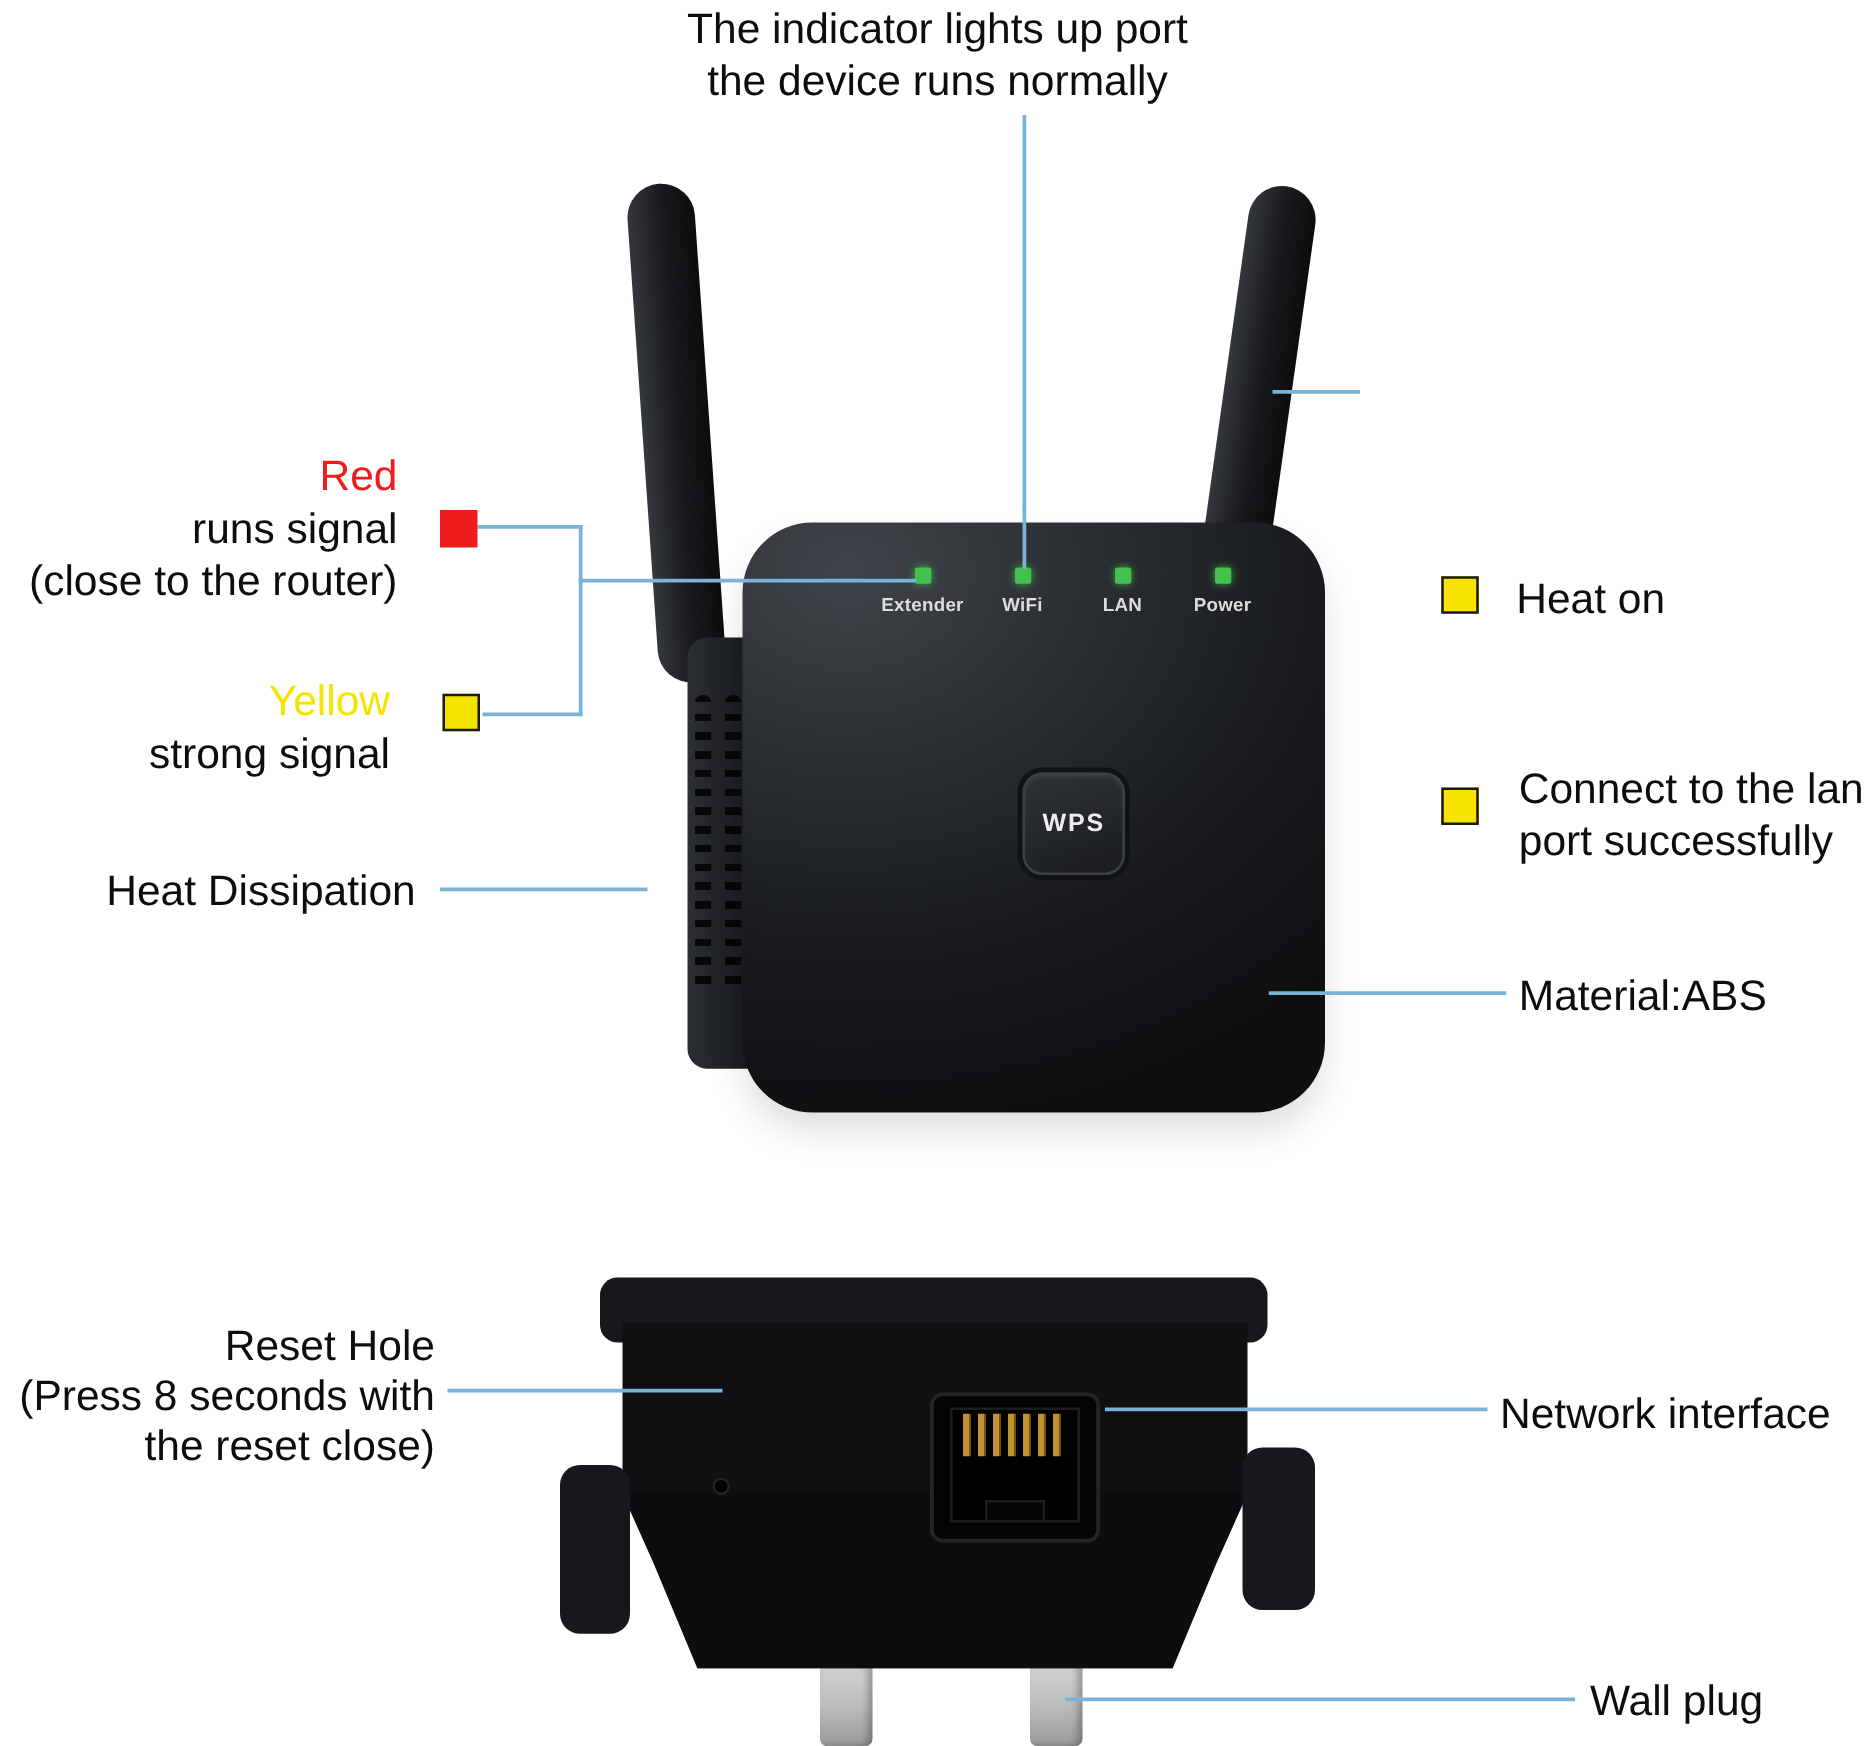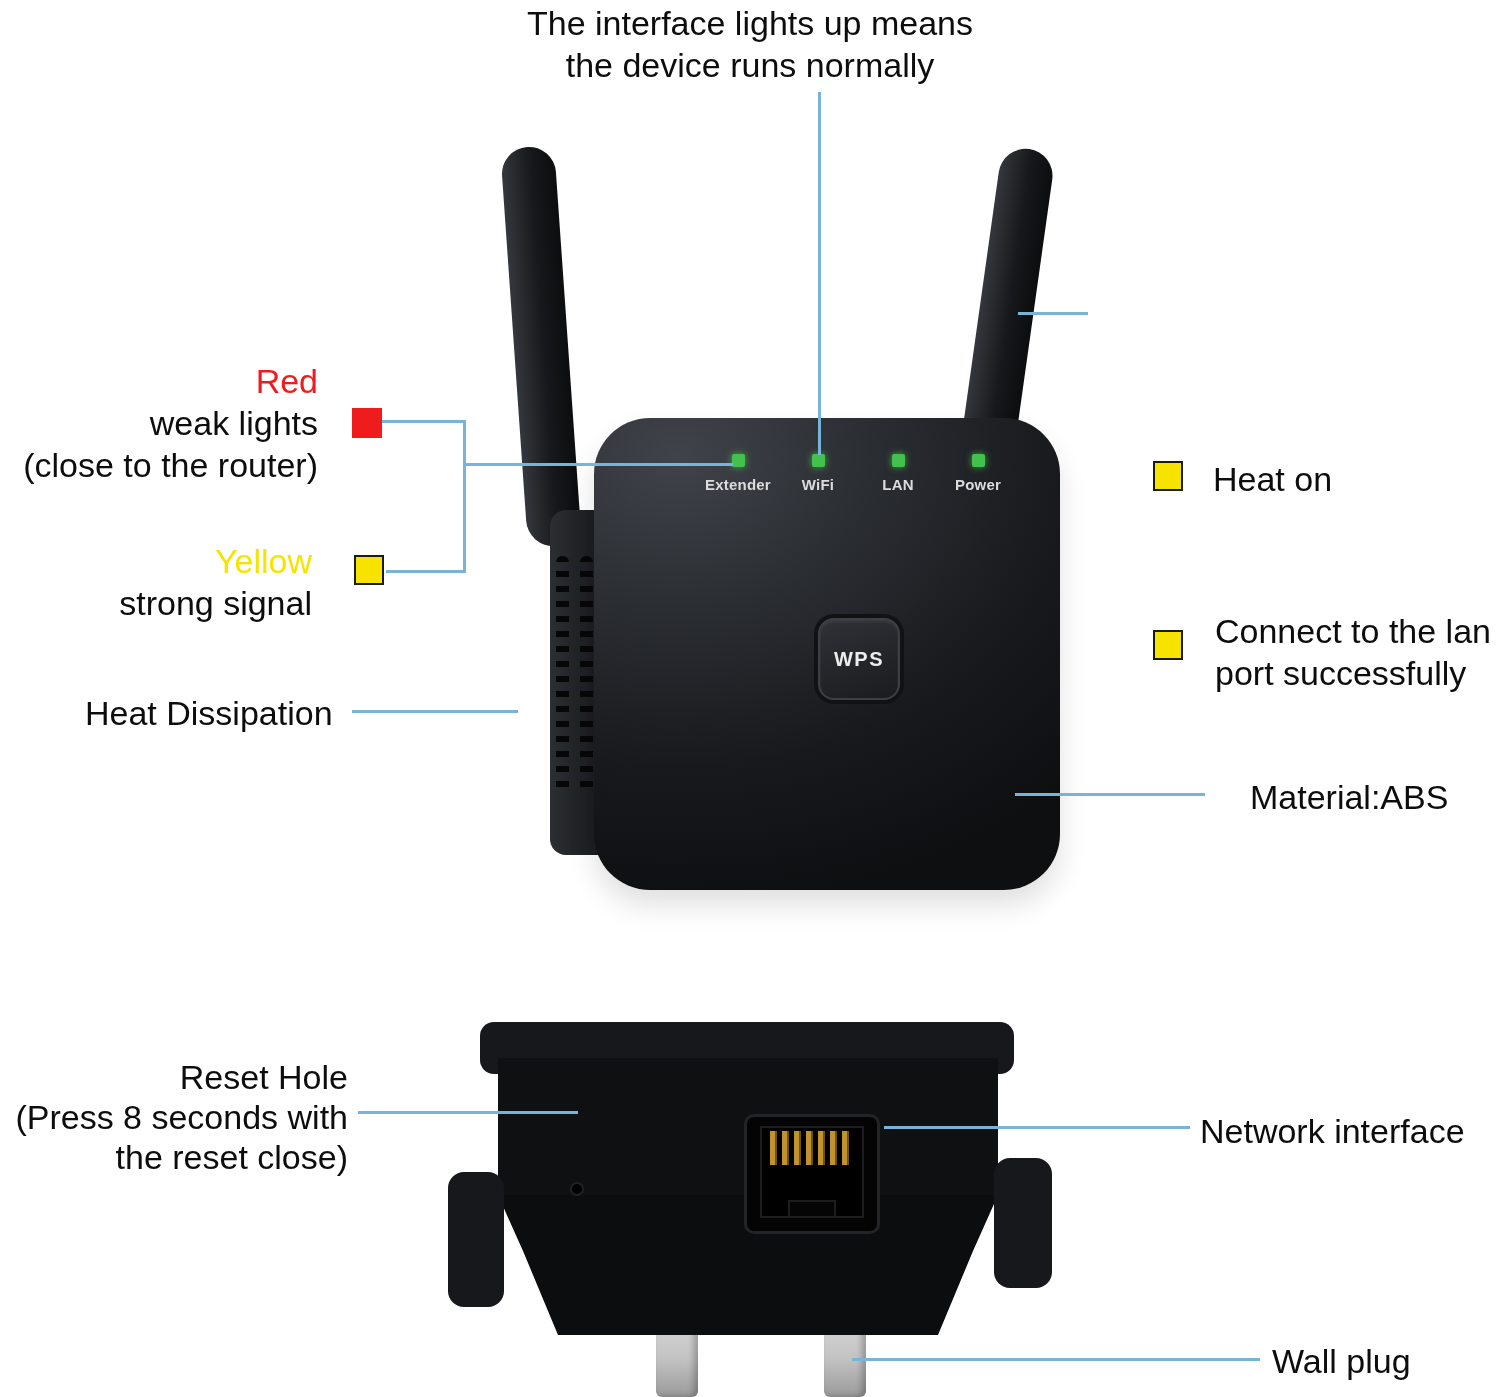--- a/index.html
+++ b/index.html
@@ -78,21 +78,21 @@
 
   .reset-hole{position:absolute;left:572px;top:1184px;width:10px;height:10px;border-radius:50%;
     background:#000;box-shadow:0 0 0 2px #202226;z-index:5;}
 </style>
 </head>
 <body>
 
 <div class="canvas">
 
   <div class="lbl center" style="left:400px;top:2px;width:700px;">
-    <div>The interface lights up means</div>
+    <div>The indicator lights up port</div>
     <div>the device runs normally</div>
   </div>
 
   <div class="antenna left"></div>
   <div class="antenna right"></div>
   <div class="side-panel"></div>
   <div class="vents">
     <div class="vent-col"></div>
     <div class="vent-col"></div>
   </div>
@@ -149,39 +149,39 @@
   <div class="line h" style="left:852px;top:1358px;width:408px;"></div>
 
   <div class="swatch red" style="left:352px;top:408px;"></div>
   <div class="swatch yellow" style="left:354px;top:555px;"></div>
   <div class="swatch yellow" style="left:1153px;top:461px;"></div>
   <div class="swatch yellow" style="left:1153px;top:630px;"></div>
 
 
   <div class="lbl right" style="left:0px;top:360px;width:318px;">
     <div class="red-text">Red</div>
-    <div>weak lights</div>
+    <div>runs signal</div>
     <div>(close to the router)</div>
   </div>
 
   <div class="lbl right" style="left:0px;top:540px;width:312px;">
     <div class="yellow-text">Yellow</div>
     <div>strong signal</div>
   </div>
 
   <div class="lbl" style="left:1213px;top:458px;">Heat on</div>
 
   <div class="lbl" style="left:1215px;top:610px;">
     <div>Connect to the lan</div>
     <div>port successfully</div>
   </div>
 
   <div class="lbl" style="left:85px;top:692px;">Heat Dissipation</div>
 
-  <div class="lbl" style="left:1215px;top:776px;margin-left:35px;">Material:ABS</div>
+  <div class="lbl" style="left:1215px;top:776px;">Material:ABS</div>
 
   <div class="lbl right" style="left:0px;top:1057px;width:348px;line-height:40px;">
     <div>Reset Hole</div>
     <div>(Press 8 seconds with</div>
     <div>the reset close)</div>
   </div>
 
   <div class="lbl" style="left:1200px;top:1110px;">Network interface</div>
 
   <div class="lbl" style="left:1272px;top:1340px;">Wall plug</div>

